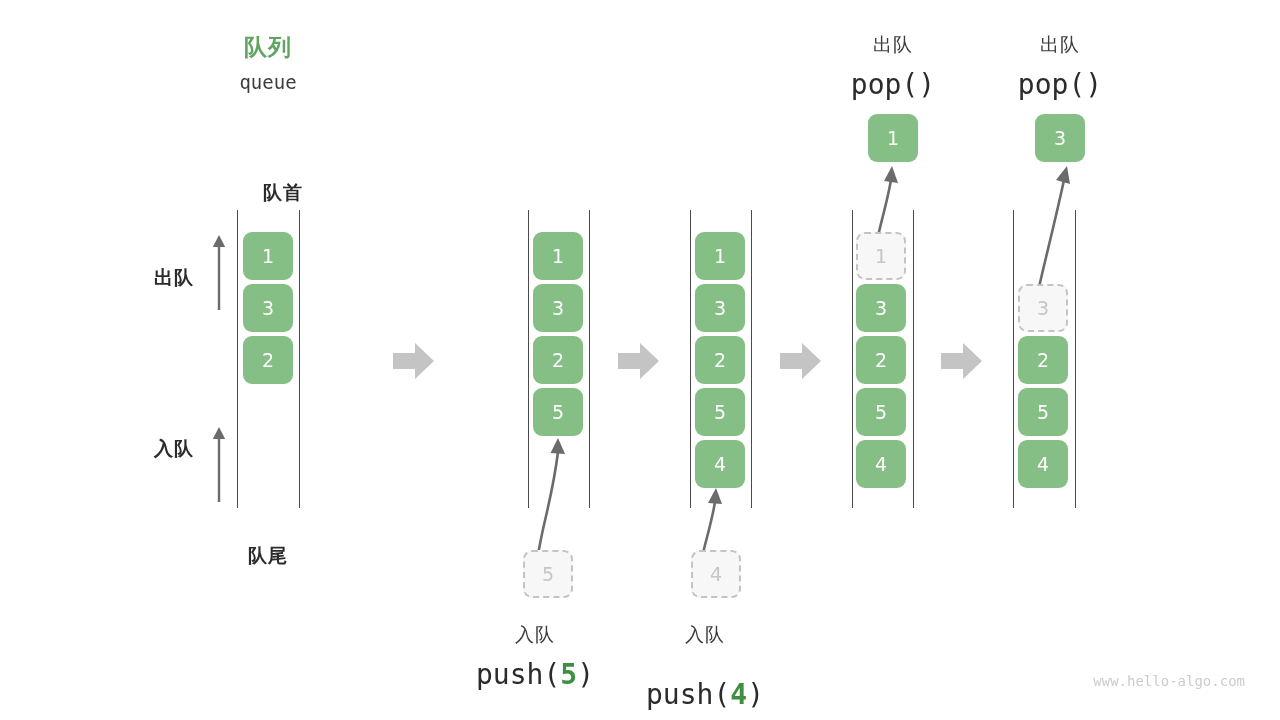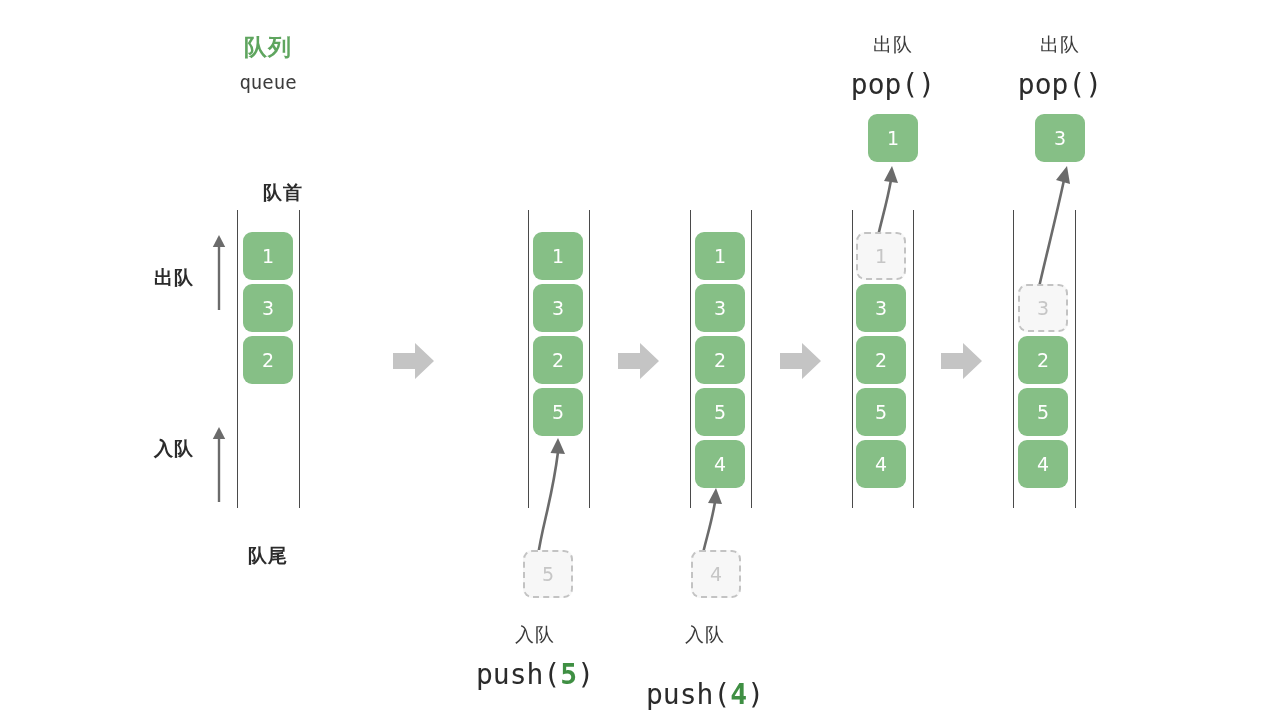--- a/index.html
+++ b/index.html
@@ -256,14 +256,15 @@
 
     <div class="rail" style="left:1013px; top:210px; height:298px;"></div>
     <div class="rail" style="left:1075px; top:210px; height:298px;"></div>
 
     <div class="cell ghost" style="left:1018px; top:284px;">3</div>
     <div class="cell" style="left:1018px; top:336px;">2</div>
     <div class="cell" style="left:1018px; top:388px;">5</div>
     <div class="cell" style="left:1018px; top:440px;">4</div>
   </div>
 
+  <div class="abs watermark" style="left:1000px; top:673px; width:245px;">www.hello-algo.com</div>
 
 </div>
 
 </body></html>

